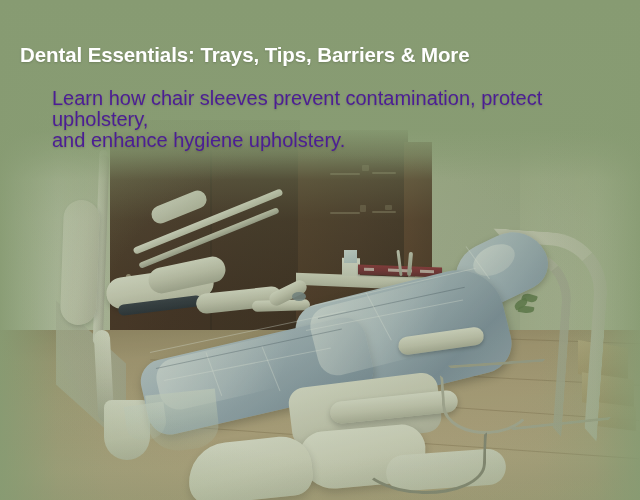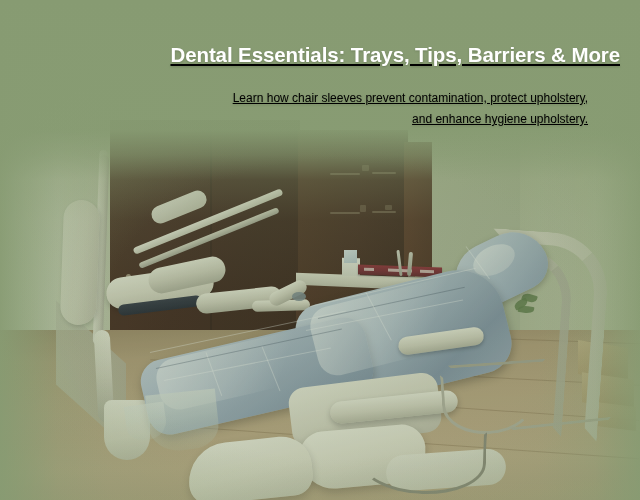--- a/index.html
+++ b/index.html
@@ -342,31 +342,31 @@
     position:absolute;left:0;top:0;width:640px;height:500px;
     background:
       linear-gradient(90deg,rgba(135,155,114,.92) 0%,rgba(135,155,114,.18) 9%,rgba(135,155,114,0) 17%,
                             rgba(135,155,114,0) 84%,rgba(135,155,114,.22) 93%,rgba(135,155,114,.88) 100%);
     pointer-events:none;
   }
 
   
   .text-block{
     position:absolute;left:0;top:0;width:640px;
-    text-align:right;z-index:20;text-decoration:underline;
+    text-align:left;z-index:20;
   }
   .headline{
     margin:0;padding:42px 20px 0 20px;
     font-size:20.5px;font-weight:bold;color:#ffffff;
     letter-spacing:-0.1px;line-height:26px;
     text-shadow:0 1px 2px rgba(60,72,48,.30);
   }
   .subhead{
     margin:0;padding:20px 52px 0 52px;
-    font-size:12px;font-weight:normal;color:#000000;
+    font-size:20px;font-weight:normal;color:#4c1d95;
     line-height:21px;
     text-shadow:0 1px 2px rgba(60,72,48,.28);
   }
 </style>
 </head>
 <body>
 
 <div class="banner">
 
   <div class="photo">

